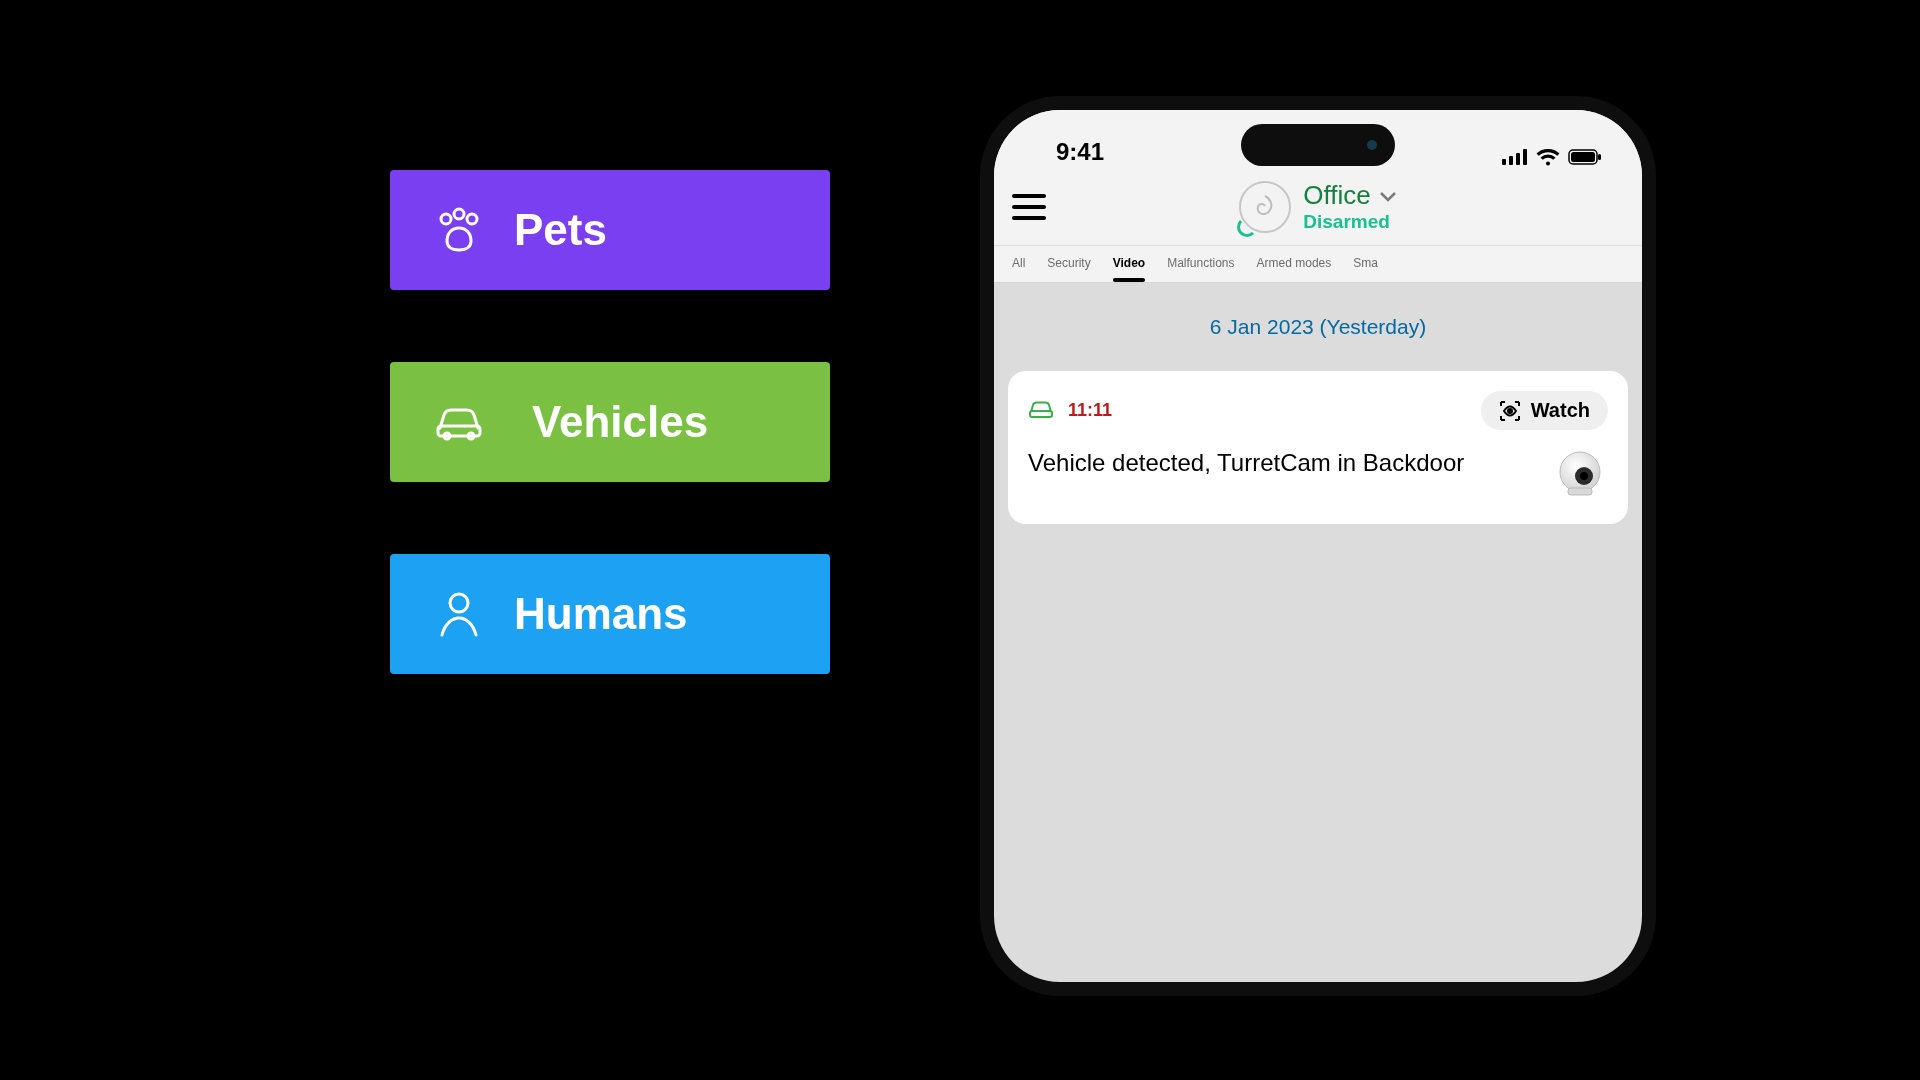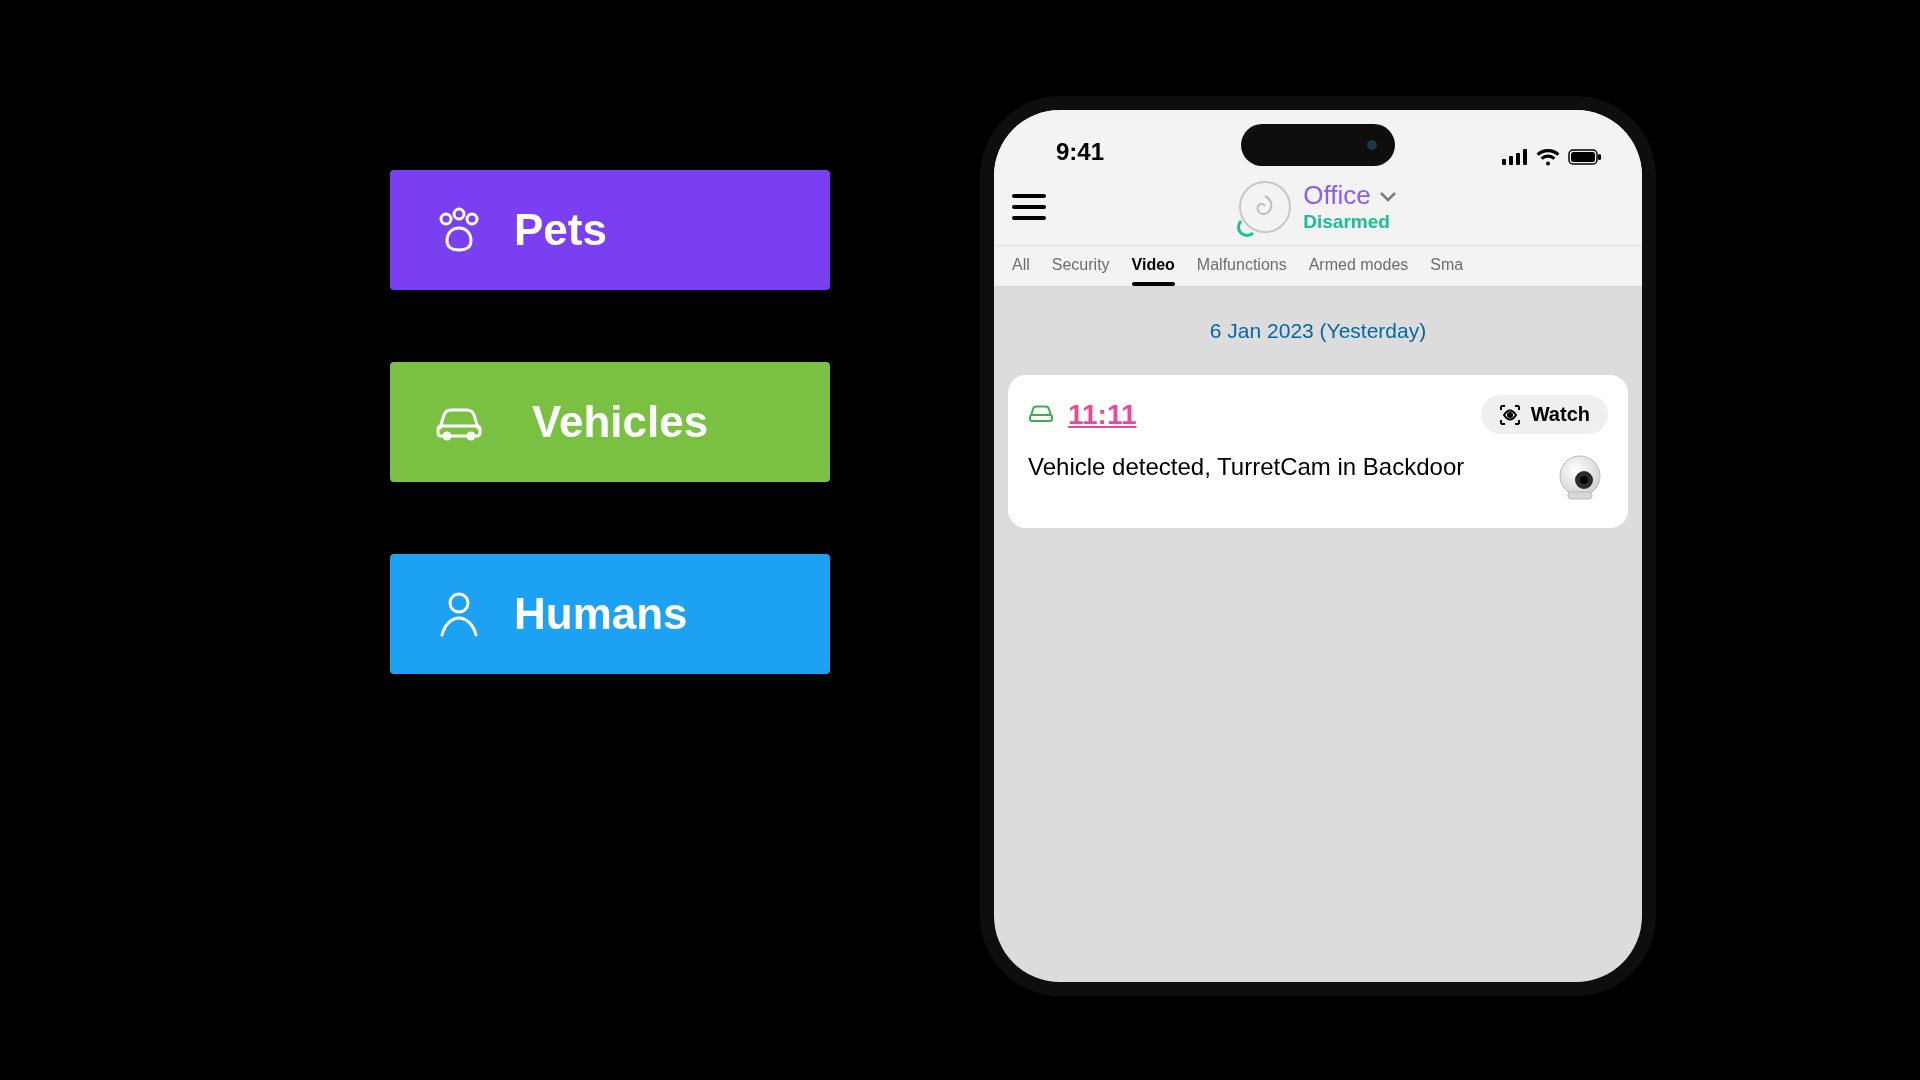--- a/index.html
+++ b/index.html
@@ -134,36 +134,36 @@
   }
   .hub-badge-circle svg{ width:30px; height:30px; stroke:#bdbdbd; fill:none; stroke-width:2;}
   .hub-spinner{
     position:absolute; left:-2px; bottom:-4px;
     width:20px; height:20px;
     border:3px solid transparent;
     border-left-color:#18c18f; border-bottom-color:#18c18f;
     border-radius:50%;
   }
   .header-text { display:flex; flex-direction:column; }
-  .header-title { font-size:26px; font-weight:500; color:#8b5cf6; display:flex; align-items:center; gap:8px;}
+  .header-title { font-size:26px; font-weight:500; color:#15803d; display:flex; align-items:center; gap:8px;}
   .header-title svg{ width:18px; height:12px; stroke:#7a7a7a; fill:none; stroke-width:2.5;}
   .header-status { font-size:19px; font-weight:600; color:#18c18f; }
 
   
   .tabs {
     background:#f3f3f3;
     display:flex;
     gap:22px;
     padding: 10px 18px 0 18px;
     border-bottom:1px solid #d6d6d6;
     overflow:hidden;
     white-space:nowrap;
   }
   .tab {
-    font-size:16px;
+    font-size:12px;
     color:#6d6d6d;
     padding-bottom:12px;
     position:relative;
   }
   .tab.active { color:#000; font-weight:700; }
   .tab.active::after{
     content:""; position:absolute; left:0; right:0; bottom:0;
     height:4px; background:#000; border-radius:2px;
   }
 
@@ -180,21 +180,21 @@
     background:#fff;
     border-radius:18px;
     padding:20px 20px 22px 20px;
     display:flex;
     flex-direction:column;
     gap:16px;
   }
   .event-row1 { display:flex; align-items:center; justify-content:space-between; }
   .event-meta { display:flex; align-items:center; gap:14px; }
   .event-meta svg{ width:26px; height:20px; stroke:#3bb04a; fill:none; stroke-width:2;}
-  .event-time { color:#ec4899; font-size:28px; font-weight:600;text-decoration:underline; }
+  .event-time { color:#b91c1c; font-size:18px; font-weight:600; }
   .watch-pill {
     display:flex; align-items:center; gap:10px;
     background:#efefef;
     border-radius:22px;
     padding:8px 18px;
     font-size:20px;
     font-weight:600;
     color:#000;
   }
   .watch-pill svg{ width:22px; height:22px; stroke:#000; fill:none; stroke-width:2;}

